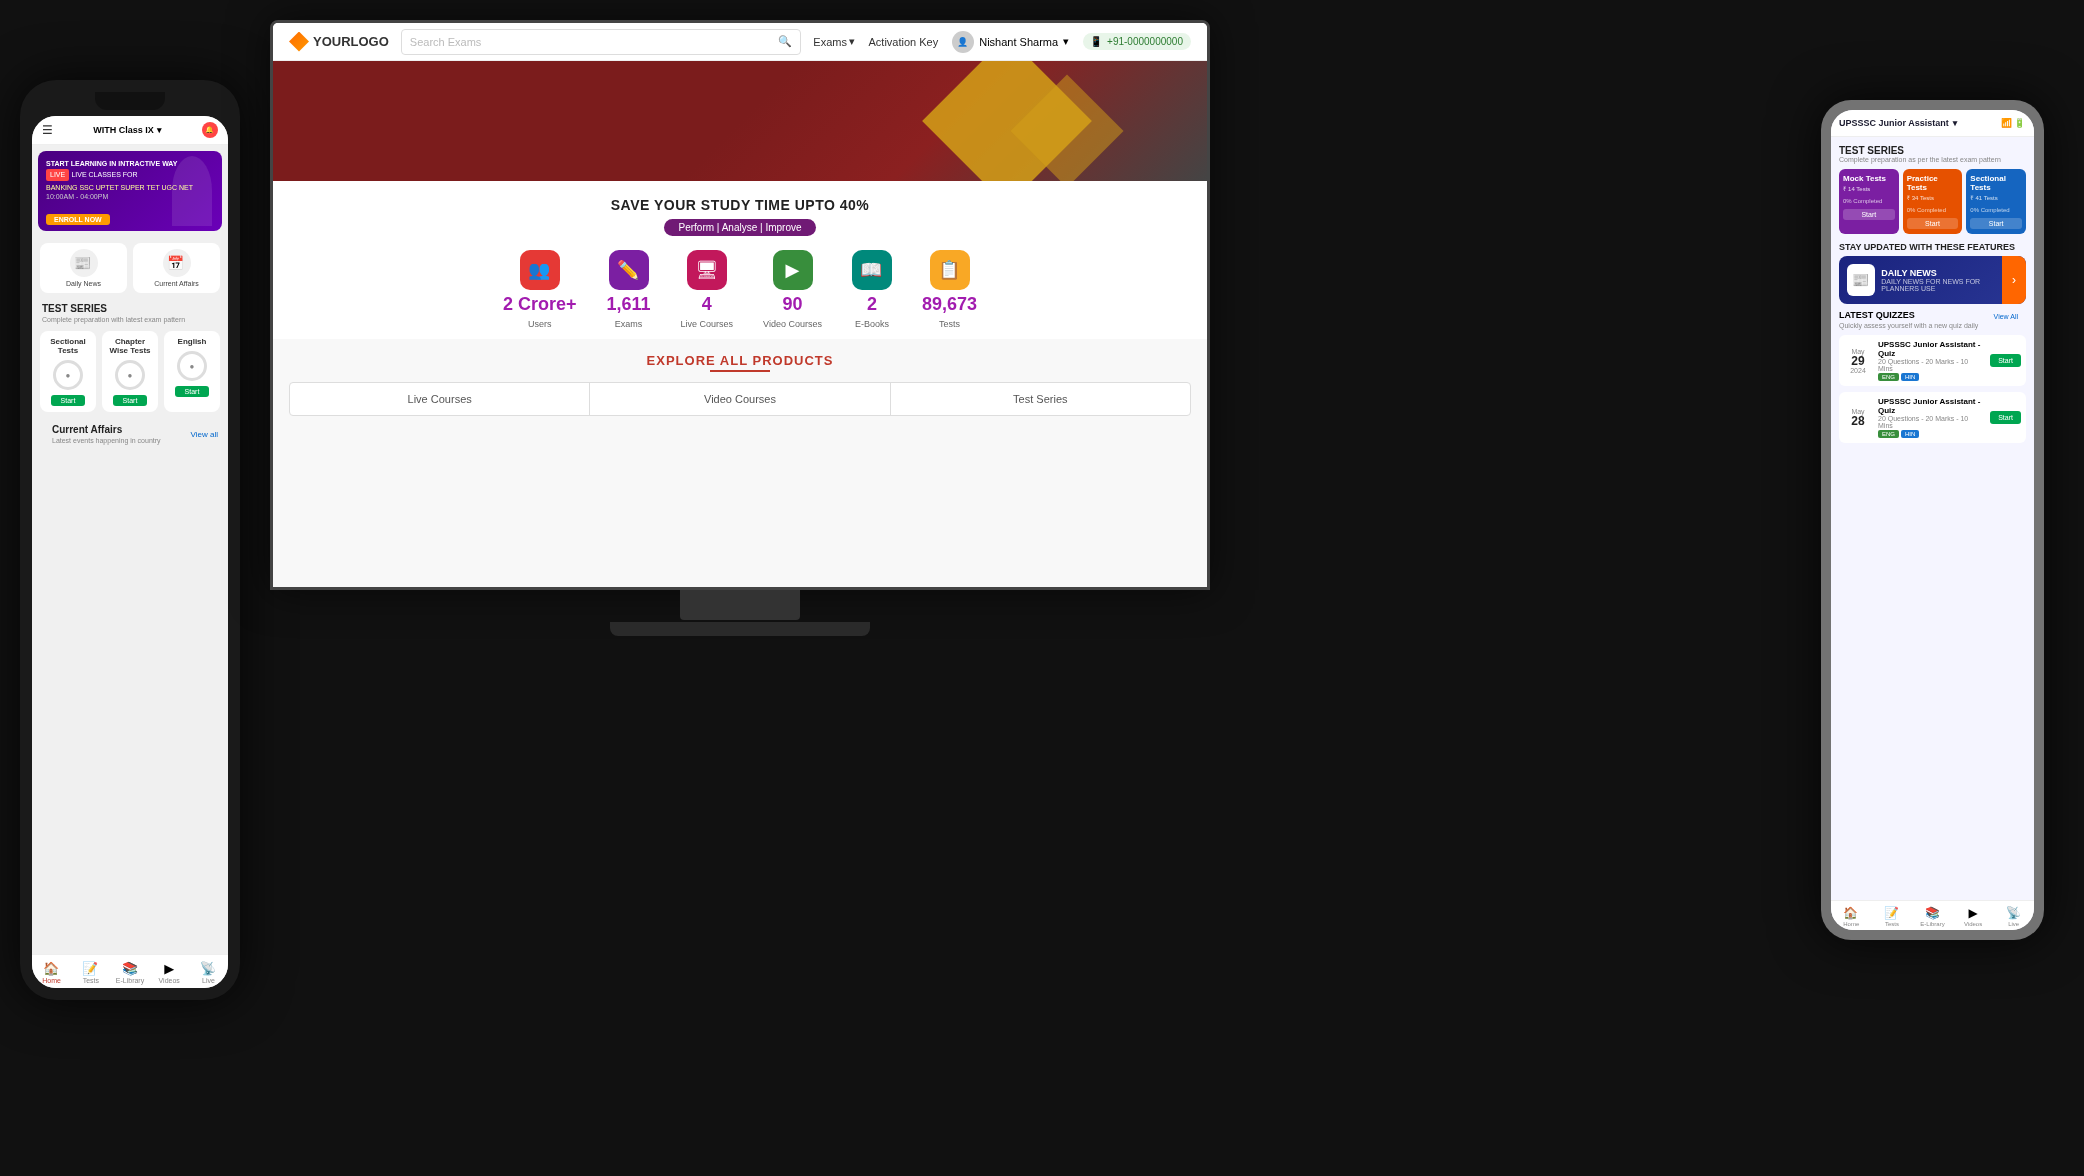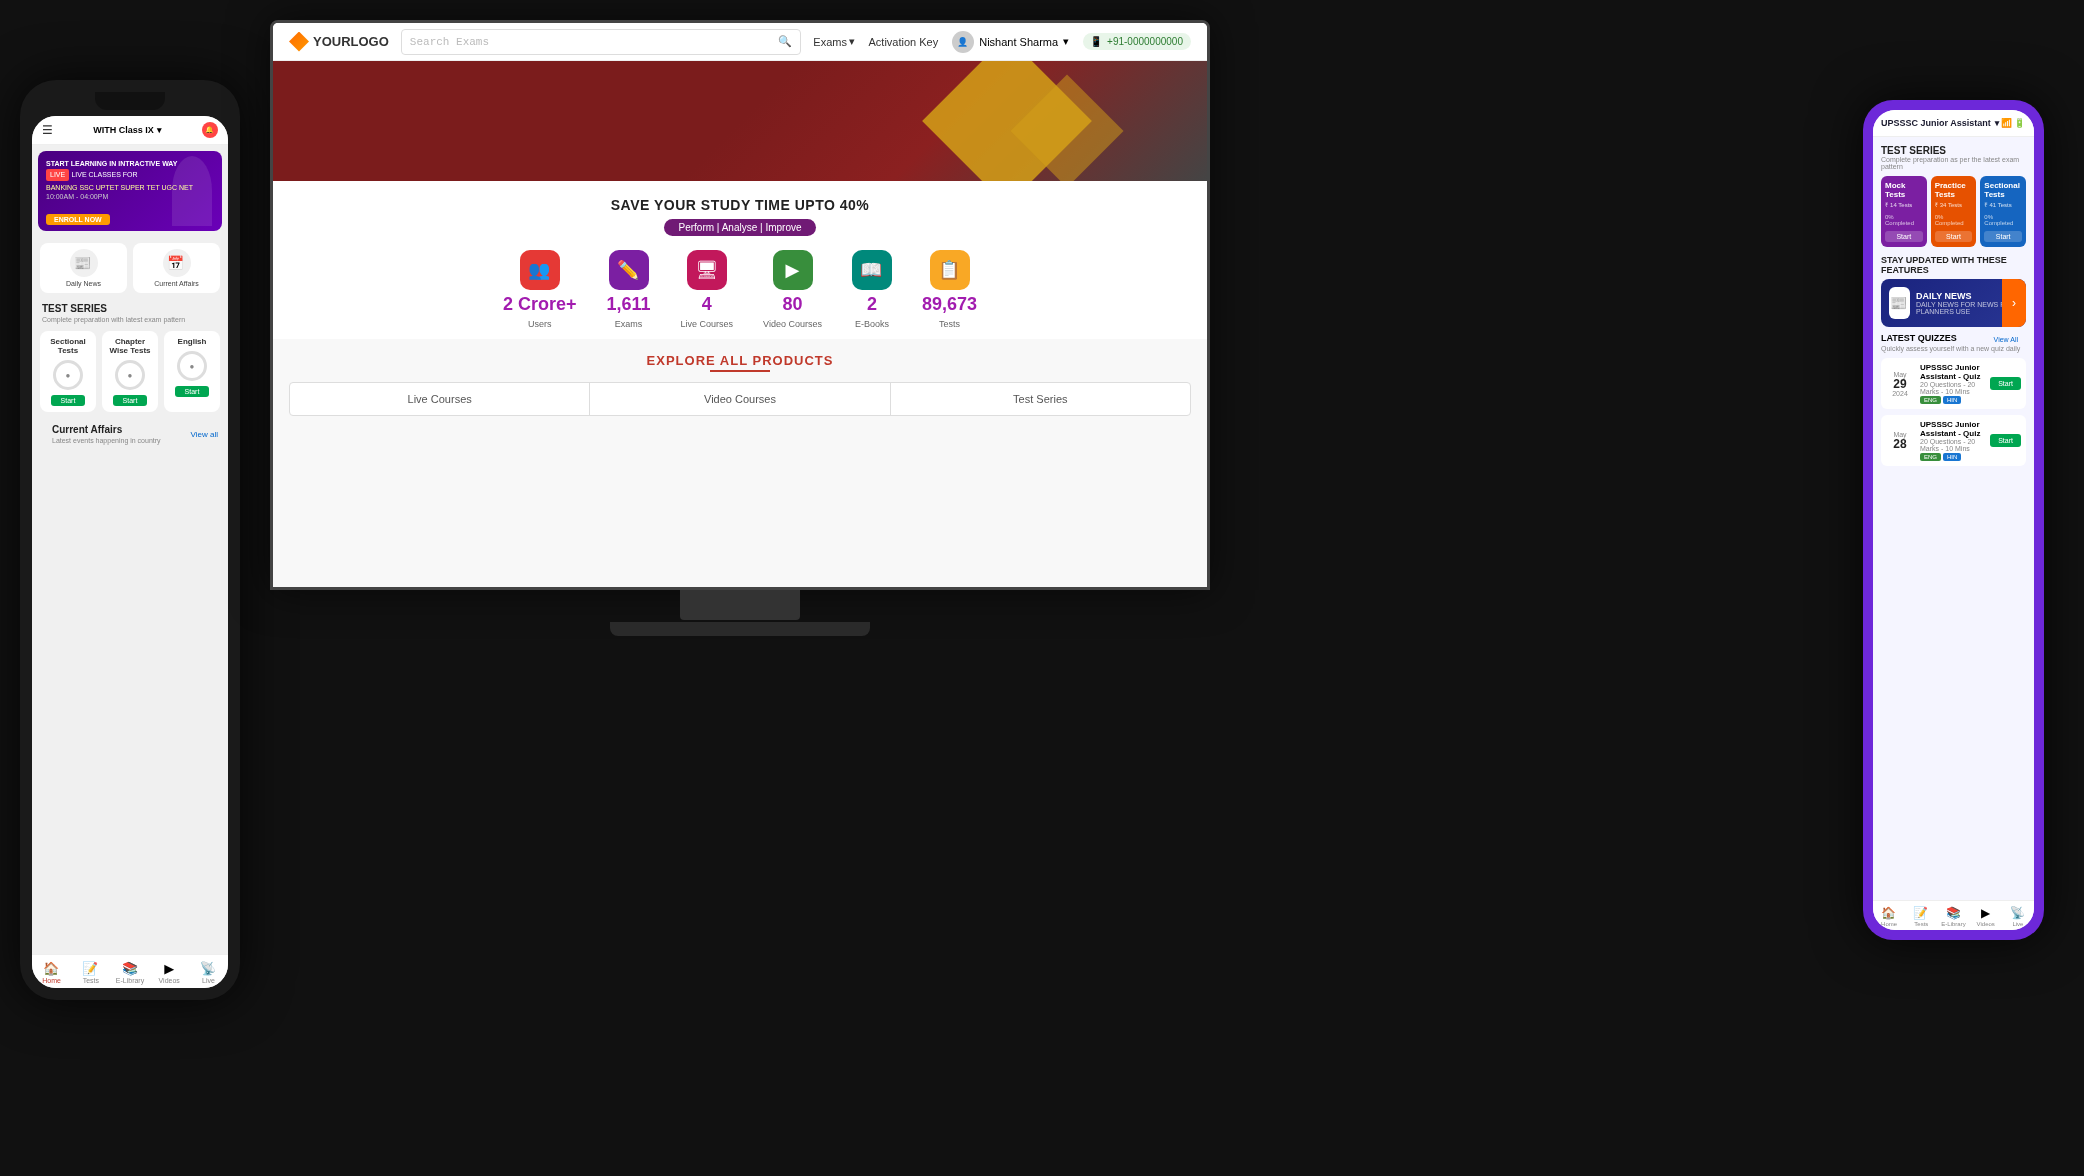--- a/index.html
+++ b/index.html
@@ -88,21 +88,20 @@
       flex: 1;
       height: 26px;
       border: 1px solid #ddd;
       border-radius: 4px;
       padding: 0 8px;
       font-size: 11px;
       color: #999;
       display: flex;
       align-items: center;
       justify-content: space-between;
-      font-family: Liberation Mono, monospace;
     }
     .nav-right {
       display: flex;
       align-items: center;
       gap: 14px;
       white-space: nowrap;
     }
     .nav-link {
       font-size: 11px;
       color: #333;
@@ -499,23 +498,23 @@
     .phone-nav-icon { font-size: 13px; }
     .phone-nav-label { font-size: 7px; color: #888; }
     .phone-nav-item.active .phone-nav-label { color: #c0392b; }
     .phone-nav-item.active .phone-nav-icon { color: #c0392b; }
 
     
     .phone-right {
       position: absolute;
       right: 40px;
       top: 100px;
-      width: 181px;
+      width: 223px;
       height: 840px;
-      background: #6d28d9;
+      background: #737373;
       border-radius: 30px;
       padding: 10px;
       box-shadow: 0 0 50px rgba(0,0,0,0.8);
     }
     .phone-right-screen {
       background: #f5f5ff;
       border-radius: 22px;
       height: 100%;
       overflow: hidden;
       display: flex;
@@ -840,21 +839,21 @@
           </div>
 
           <div class="stat-item">
             <div class="stat-icon pink">🖥</div>
             <div class="stat-number">4</div>
             <div class="stat-label">Live Courses</div>
           </div>
 
           <div class="stat-item">
             <div class="stat-icon green">▶</div>
-            <div class="stat-number">80</div>
+            <div class="stat-number">90</div>
             <div class="stat-label">Video Courses</div>
           </div>
 
           <div class="stat-item">
             <div class="stat-icon teal">📖</div>
             <div class="stat-number">2</div>
             <div class="stat-label">E-Books</div>
           </div>
 
           <div class="stat-item">

